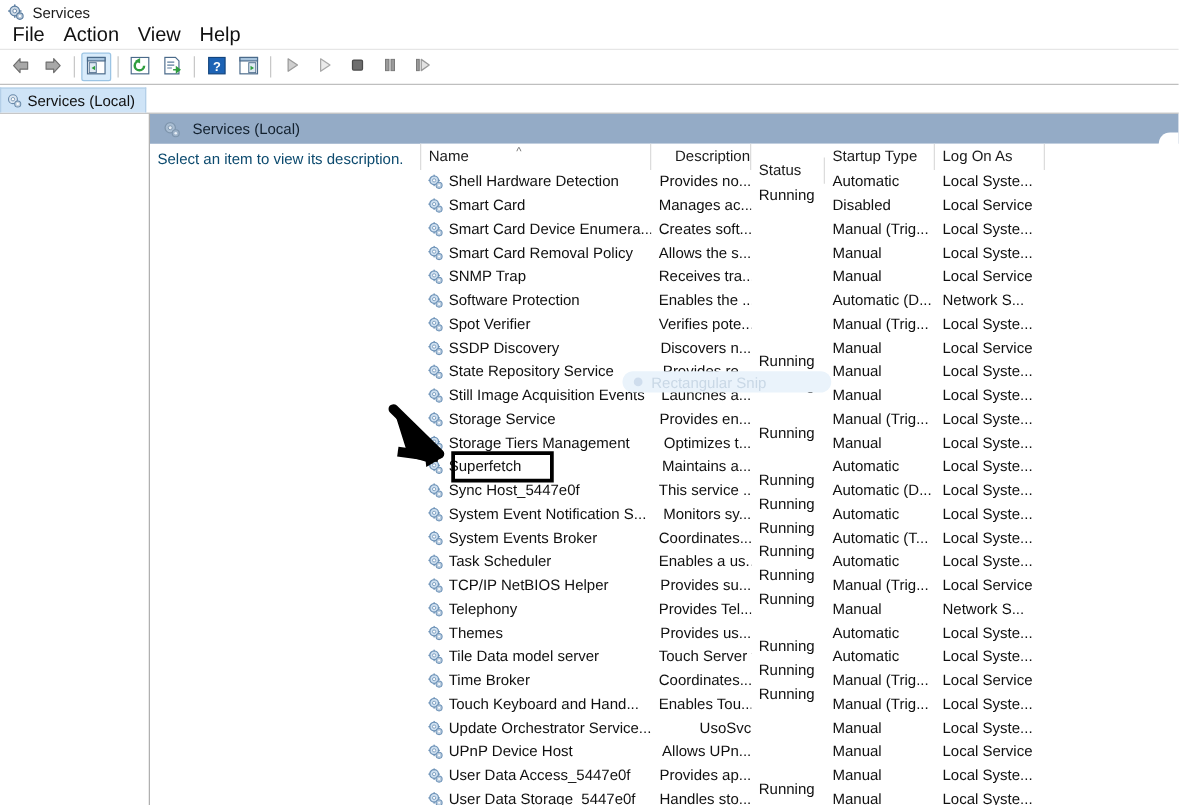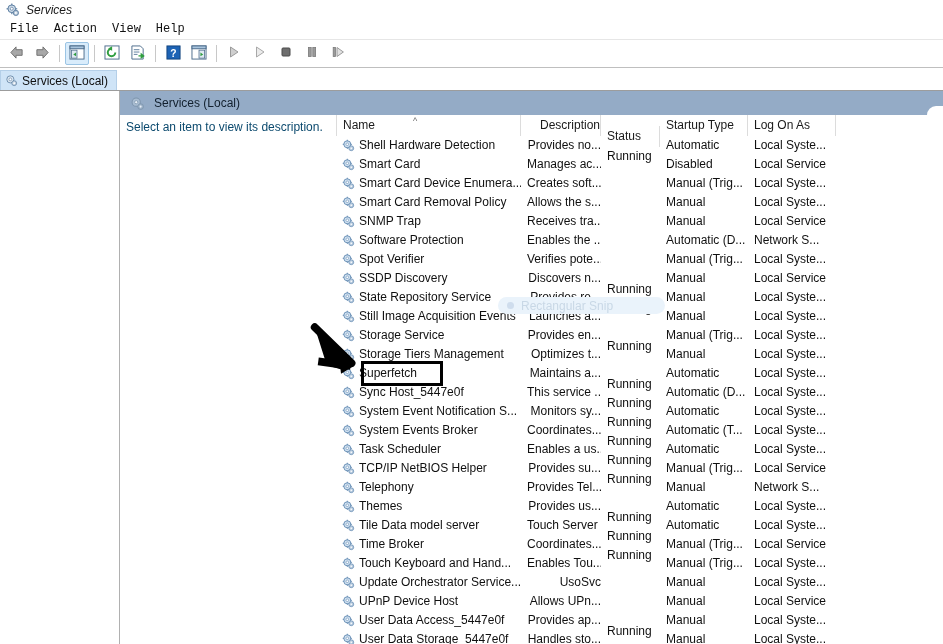--- a/index.html
+++ b/index.html
@@ -21,39 +21,37 @@
     height: 20px;
     display: flex;
     align-items: center;
     padding-left: 6px;
     background: #ffffff;
   }
   #titlebar .title-text {
     font-size: 12px;
     color: #1a1a1a;
     margin-left: 6px;
-    font-style: italic;
   }
 
   
   #menubar {
     height: 19px;
     display: flex;
     align-items: center;
     padding-left: 6px;
     background: #ffffff;
     border-bottom: 1px solid #e6e6e6;
   }
   #menubar .menu-item {
-    font-size: 12px;
+    font-size: 16px;
     color: #111111;
     padding: 1px 9px 2px 4px;
     margin-right: 2px;
     cursor: default;
-    font-family: Liberation Mono, monospace;
   }
 
   
   #toolbar {
     height: 27px;
     display: flex;
     align-items: center;
     padding-left: 3px;
     background: #ffffff;
     border-bottom: 1px solid #bfbfbf;

